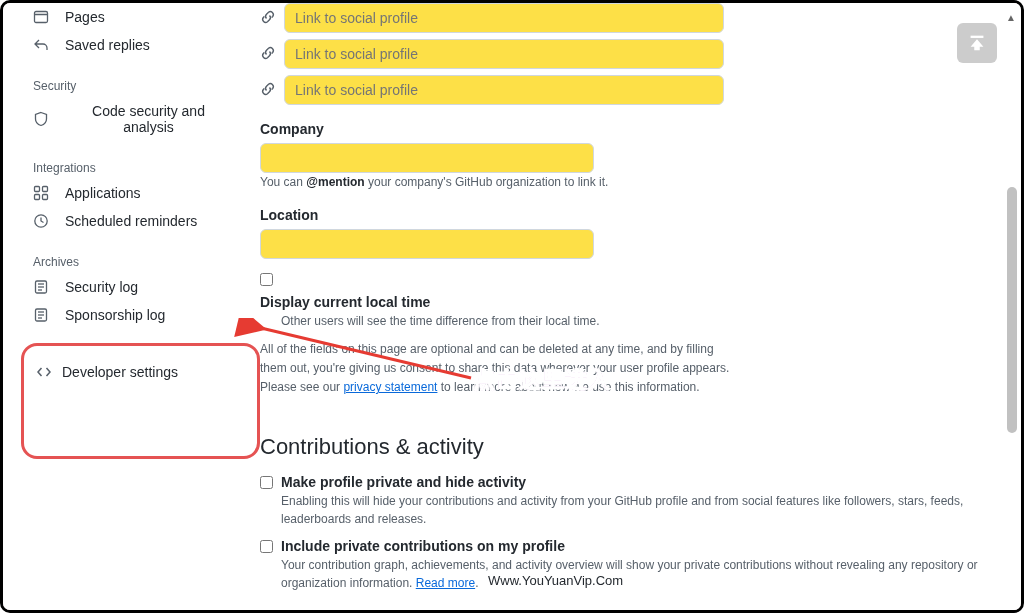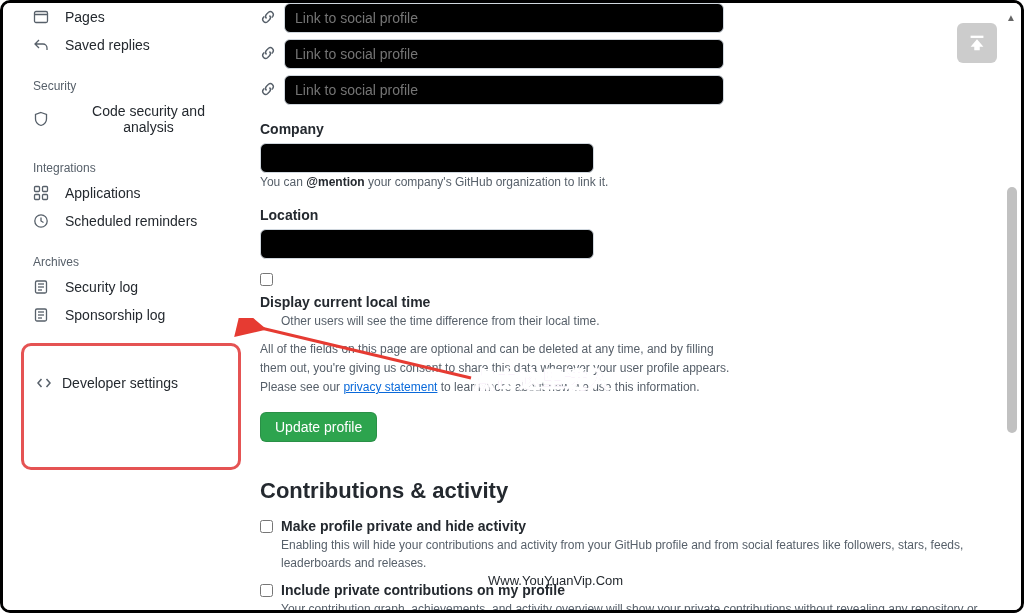--- a/index.html
+++ b/index.html
@@ -9,38 +9,38 @@
   .viewport { width: 100%; height: 100%; overflow: hidden; position: relative; background:#fff; }
   .scrollbar-track { position:absolute; right:2px; top:6px; bottom:6px; width:16px; }
   .scrollbar-arrow { width:16px; height:16px; display:flex; align-items:center; justify-content:center; color:#666; font-size:10px;}
   .scrollbar-thumb { position:absolute; right:2px; top:178px; width:10px; height:246px; background:#c1c1c1; border-radius:6px; }
   .layout { display:flex; height:100%; }
   .sidebar { width:245px; padding: 0 8px 0 22px; }
   .nav-item { display:flex; align-items:center; gap:16px; padding:6px 8px; border-radius:6px; color:#24292f; font-size:14px; cursor:pointer;text-align:center; }
   .nav-icon { width:16px; height:16px; display:inline-flex; align-items:center; justify-content:center; color:#57606a; }
   .nav-icon svg { width:16px; height:16px; }
   .section-header { font-size:12px; color:#57606a; padding:6px 8px 4px 8px; margin-top:14px; }
-  .dev-box { margin: 14px 0 0 -4px; width:220px; border:3px solid #e55353; border-radius:10px; padding:23px 8px 70px 8px; }
+  .dev-box { margin: 14px 0 0 -4px; width:239px; border:3px solid #e55353; border-radius:16px; padding:12px 8px 70px 8px; }
   .dev-item { display:flex; align-items:center; gap:10px; padding:6px 4px; }
   .main { flex:1; padding: 0 24px 0 12px; position:relative; }
   .row-social { display:flex; align-items:center; gap:8px; margin-bottom:6px; }
   .link-icon { width:16px; color:#57606a; }
-  .input { width:440px; height:30px; border:1px solid #d0d7de; border-radius:6px; padding:0 10px; font-size:14px; color:#6e7781; background:#000000; }
+  .input { width:440px; height:30px; border:1px solid #d0d7de; border-radius:6px; padding:0 10px; font-size:14px; color:#6e7781; background:#fde047; }
   .input-small { width:334px; }
   .label { font-weight:600; margin-top:16px; margin-bottom:6px; display:block; font-size:14px; }
   .hint { font-size:12px; color:#57606a; line-height:1.5; }
   .mention { font-weight:600; color:#24292f; }
   .check-row { display:flex; align-items:flex-start; gap:8px; margin-top:4px; }
   .check-row input[type=checkbox]{ margin-top:2px; width:13px; height:13px; }
   .check-label { font-weight:600; font-size:14px; }
   .check-desc { font-size:12px; color:#57606a; margin:2px 0 10px 21px; line-height:1.5; }
   .check-desc a { color:#0969da; }
   .btn { display:inline-block; border-radius:6px; padding:6px 14px; font-size:14px; font-weight:500; cursor:pointer; border:1px solid rgba(27,31,36,0.15); }
   .btn-primary { background:#2da44e; color:#fff; border-color:rgba(27,31,36,0.15); margin-top:14px; }
-  h2.section-title { font-size:22px; font-weight:700; margin-top:36px; margin-bottom:14px; color:#24292f; }
+  h2.section-title { font-size:22px; font-weight:400; margin-top:36px; margin-bottom:14px; color:#24292f; }
   .para { font-size:12px; color:#57606a; line-height:1.6; max-width:470px; margin-top:10px; }
   .para a { color:#0969da; }
   .floatbtn { position:absolute; right:24px; top:20px; width:40px; height:40px; background:#ccc; border-radius:6px; display:flex; align-items:center; justify-content:center; color:#fff; }
   .annotation { position:absolute; left:470px; top:362px; font-size:22px; font-weight:700; color:#a21caf; -webkit-text-stroke:1px #fff; text-shadow:0 0 2px #fff,0 0 2px #fff; letter-spacing:1px; pointer-events:none; }
   svg.arrow { position:absolute; left:230px; top:315px; pointer-events:none; }
   .watermark { position:absolute; left:485px; bottom:22px; font-size:13px; color:#24292f; }
 </style>
 </head>
 <body>
 
@@ -169,21 +169,20 @@
         <div class="check-row" style="margin-top:12px;flex-direction:column;">
           <input type="checkbox" style="">
           <span class="check-label">Display current local time</span>
         </div>
         <div class="check-desc">Other users will see the time difference from their local time.</div>
 
         <div class="para">
           <span>All of the fields on this page are optional and can be deleted at any time, and by filling them out, you're giving us consent to share this data wherever your user profile appears. Please see our </span><a href="#">privacy statement</a><span> to learn more about how we use this information.</span>
         </div>
 
-        <button class="btn btn-primary">Update profile</button>
 
         <h2 class="section-title">Contributions &amp; activity</h2>
 
         <div class="check-row">
           <input type="checkbox" style="">
           <span class="check-label">Make profile private and hide activity</span>
         </div>
         <div class="check-desc">Enabling this will hide your contributions and activity from your GitHub profile and from social features like followers, stars, feeds, leaderboards and releases.</div>
 
         <div class="check-row">

